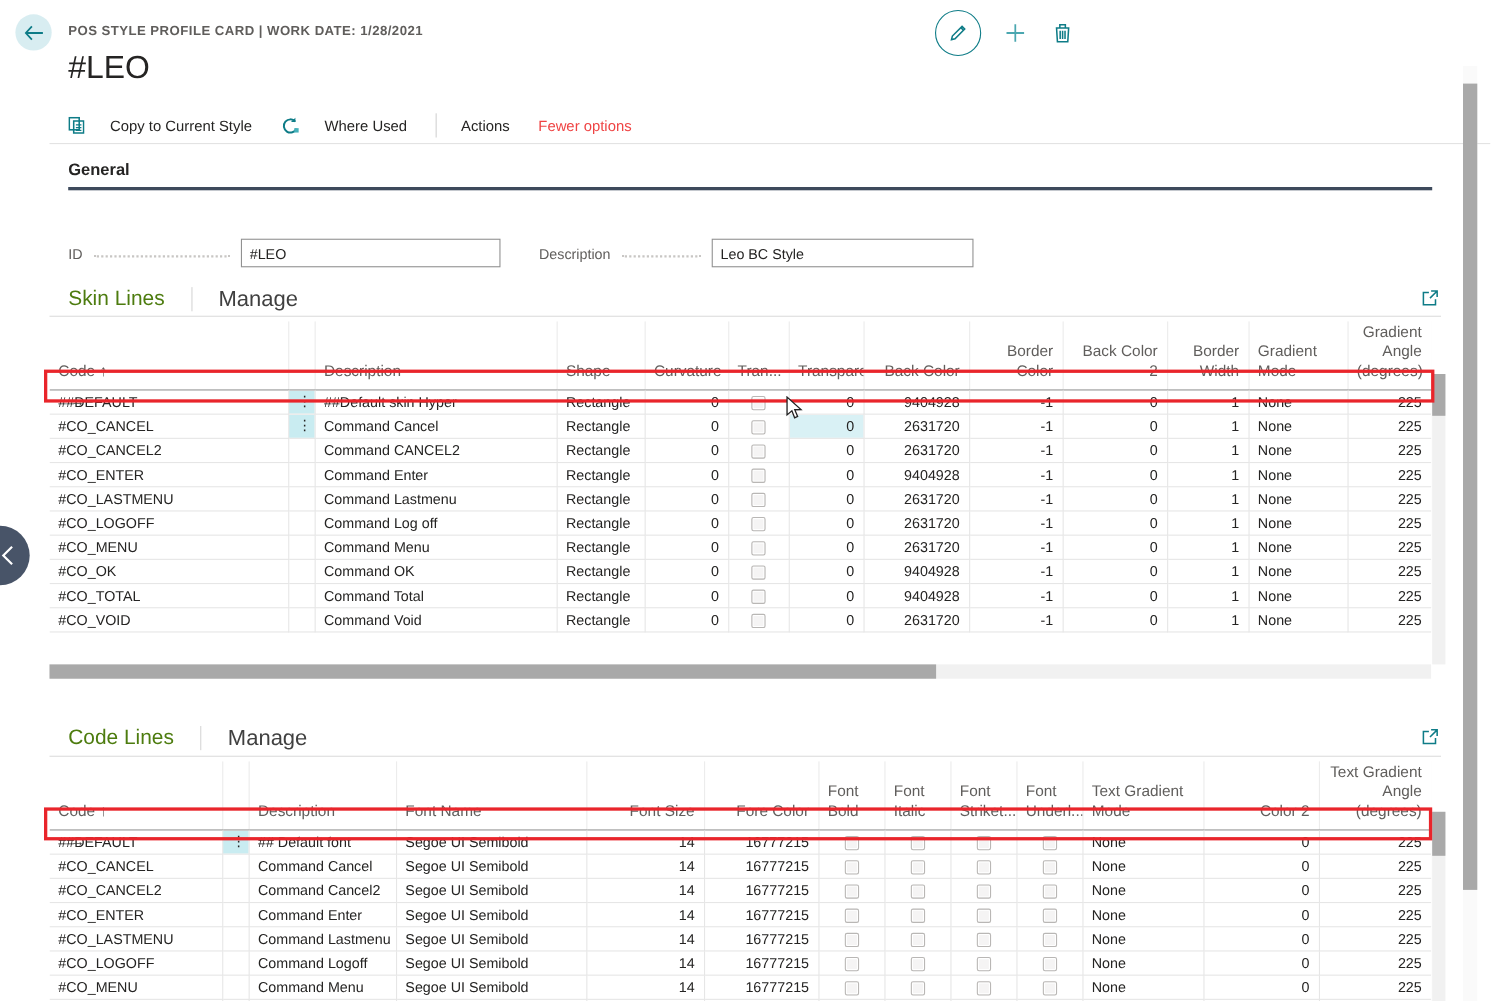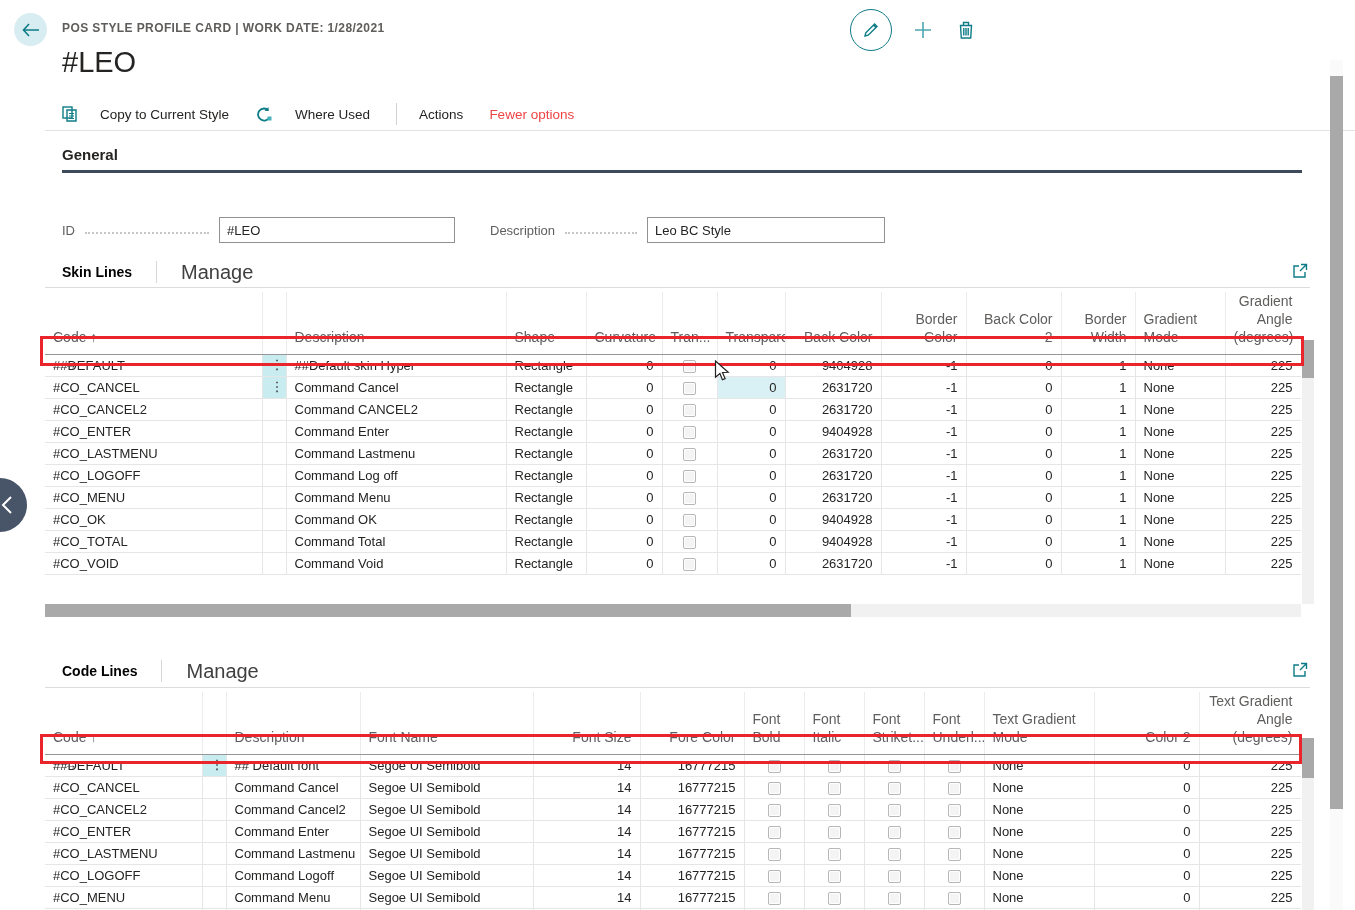--- a/index.html
+++ b/index.html
@@ -30,21 +30,21 @@
   .general-rule{left:62px;top:170px;width:1240px;height:3px;background:#3e4a5c;}
   .field{top:189px;display:flex;align-items:center;margin-top:28px;}
   .field-id{left:62px;width:393px;}
   .field-desc{left:490px;width:395px;}
   .field-label{font-size:13px;color:#605e5c;white-space:nowrap;}
   .dots{flex:1;border-bottom:2px dotted #c8c6c4;height:11px;margin:0 10px 5px 10px;}
   .field input{width:220px;height:24px;border:1px solid #919191;font-size:13px;
     padding:0 7px;color:#252423;font-family:"Liberation Sans",sans-serif;box-sizing:content-box;}
   
   .part-caption{display:flex;align-items:center;height:22px;}
-  .caption-main{font-size:14px;font-weight:700;color:#000000;cursor:pointer;}
+  .caption-main{font-size:19px;font-weight:400;color:#4d7c0f;cursor:pointer;}
   .caption-divider{width:1px;height:22px;background:#d6d6d6;margin:0 24px 0 24px;}
   .caption-manage{font-size:20px;color:#404040;cursor:pointer;}
   .part-rule{height:1px;background:#dcdcdc;}
   .focus-btn{width:16px;height:16px;cursor:pointer;}
   
   .tbl-wrap{overflow:hidden;}
   table.grid{border-collapse:collapse;table-layout:fixed;width:1256px;}
   table.grid th{
     font-size:14px;font-weight:400;color:#605e5c;vertical-align:bottom;
     padding:0 8px 7px 8px;border-bottom:1px solid #969696;border-right:1px solid #ececec;

